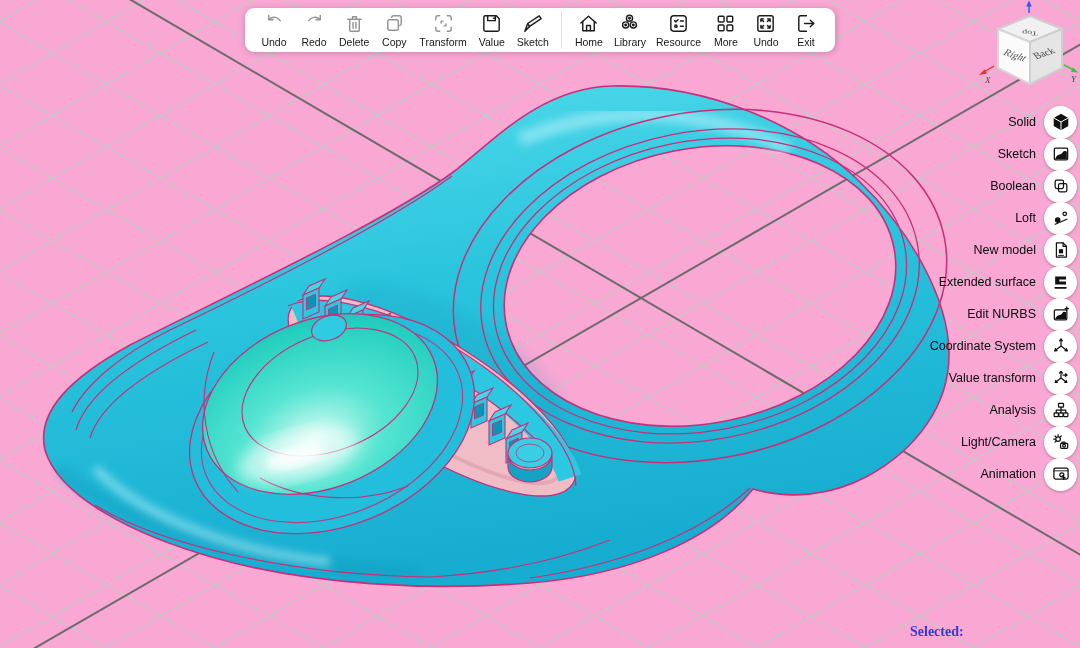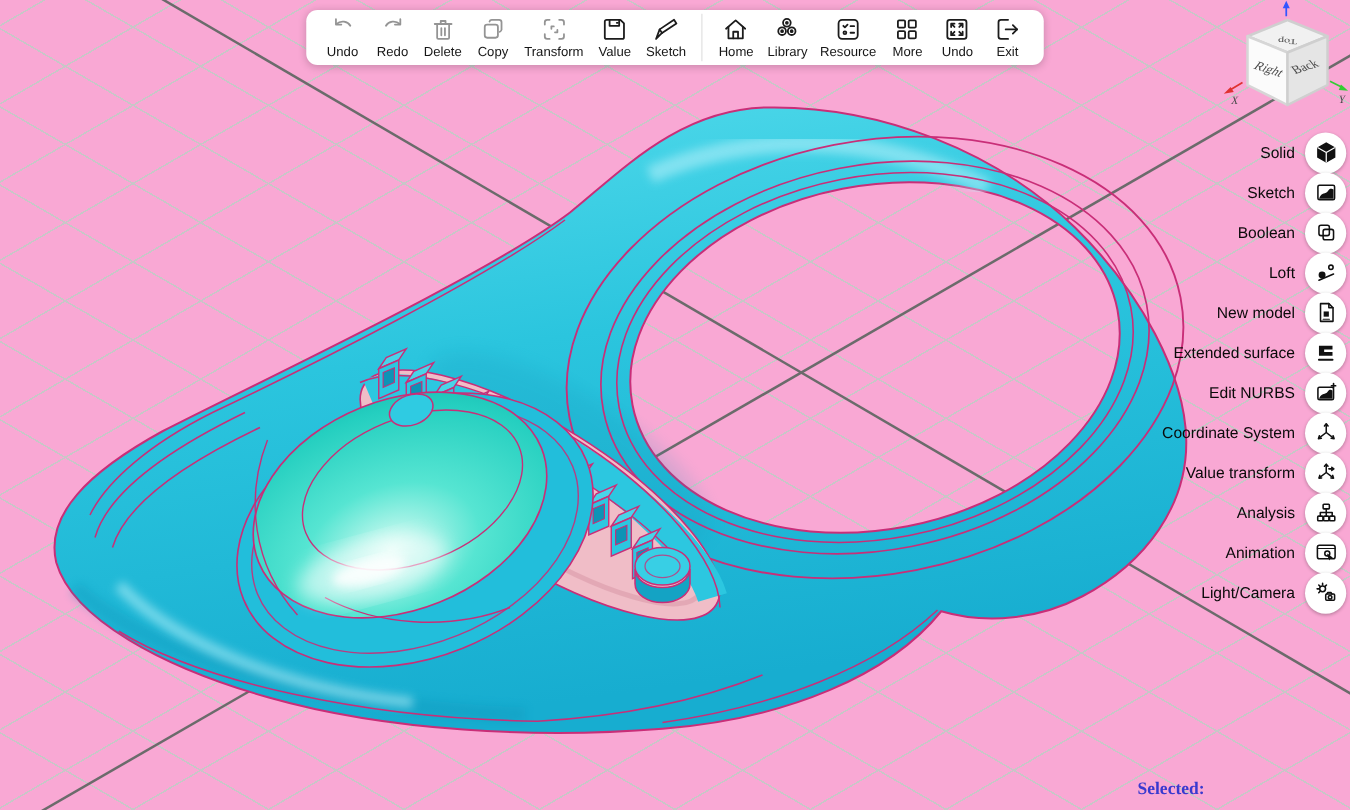--- a/index.html
+++ b/index.html
@@ -375,39 +375,39 @@
         <svg viewBox="0 0 24 24">
             <rect x="9" y="4" width="6" height="4.5" rx="0.8"></rect>
             <rect x="3.8" y="15.5" width="5" height="4.5" rx="0.8"></rect>
             <rect x="9.5" y="15.5" width="5" height="4.5" rx="0.8"></rect>
             <rect x="15.2" y="15.5" width="5" height="4.5" rx="0.8"></rect>
             <path d="M12,8.5 V12 M6.3,15.5 V12 H17.7 V15.5 M12,12 V15.5"></path>
           </svg>
       </span>
     </div>
     <div class="sb-item">
-      <span class="sb-label">Animation</span>
-      <span class="sb-circle">
-        <svg viewBox="0 0 24 24">
-            <rect x="3.5" y="5" width="17" height="13" rx="2"></rect>
-            <path d="M3.5,8.2 h17" stroke-width="1.1"></path>
-            <circle cx="13" cy="13" r="2.4"></circle>
-            <path d="M13,13 l5.5,4 -2.4,0.4 -1,2.2 -2.1,-4.6 Z" fill="#111" stroke="none"></path>
-          </svg>
-      </span>
-    </div>
-    <div class="sb-item">
       <span class="sb-label">Light/Camera</span>
       <span class="sb-circle">
         <svg viewBox="0 0 24 24">
             <circle cx="8.5" cy="8.5" r="2.8"></circle>
             <path d="M8.5,3.2 v1.6 M3.2,8.5 h1.6 M4.8,4.8 l1.1,1.1 M12.2,4.8 l-1.1,1.1 M4.8,12.2 l1.1,-1.1"></path>
             <path d="M12.5,13.5 l1,-1.5 h3 l1,1.5"></path>
             <rect x="11.5" y="13.5" width="8.5" height="6" rx="1"></rect>
             <circle cx="15.7" cy="16.5" r="1.7"></circle>
           </svg>
       </span>
     </div>
+    <div class="sb-item">
+      <span class="sb-label">Animation</span>
+      <span class="sb-circle">
+        <svg viewBox="0 0 24 24">
+            <rect x="3.5" y="5" width="17" height="13" rx="2"></rect>
+            <path d="M3.5,8.2 h17" stroke-width="1.1"></path>
+            <circle cx="13" cy="13" r="2.4"></circle>
+            <path d="M13,13 l5.5,4 -2.4,0.4 -1,2.2 -2.1,-4.6 Z" fill="#111" stroke="none"></path>
+          </svg>
+      </span>
+    </div>
   </div>
 
   <div id="status">Selected:</div>
 
 </div>
 
 </body></html>

